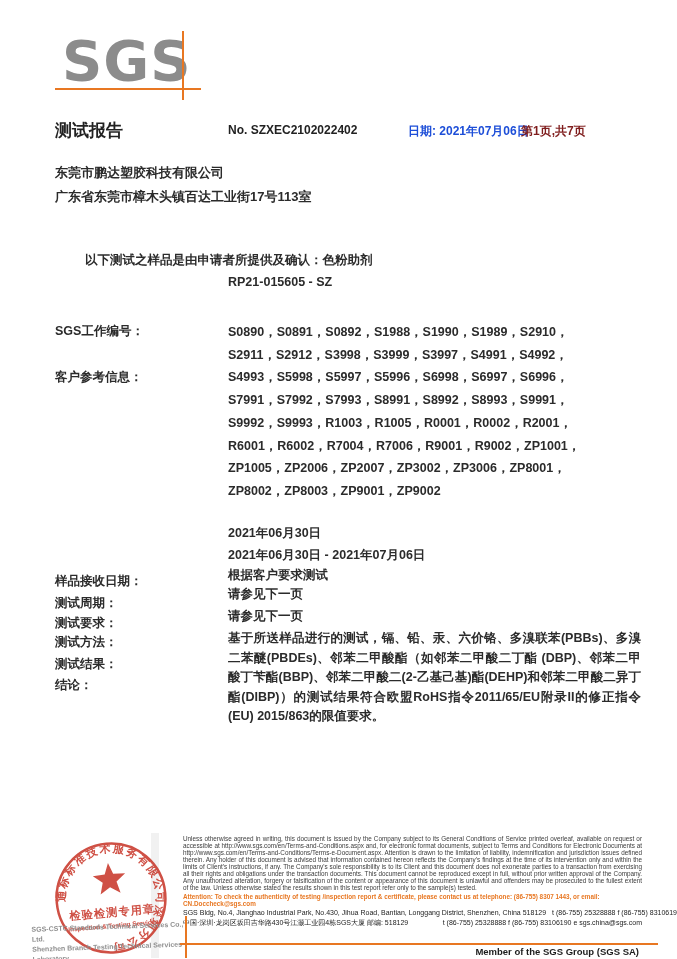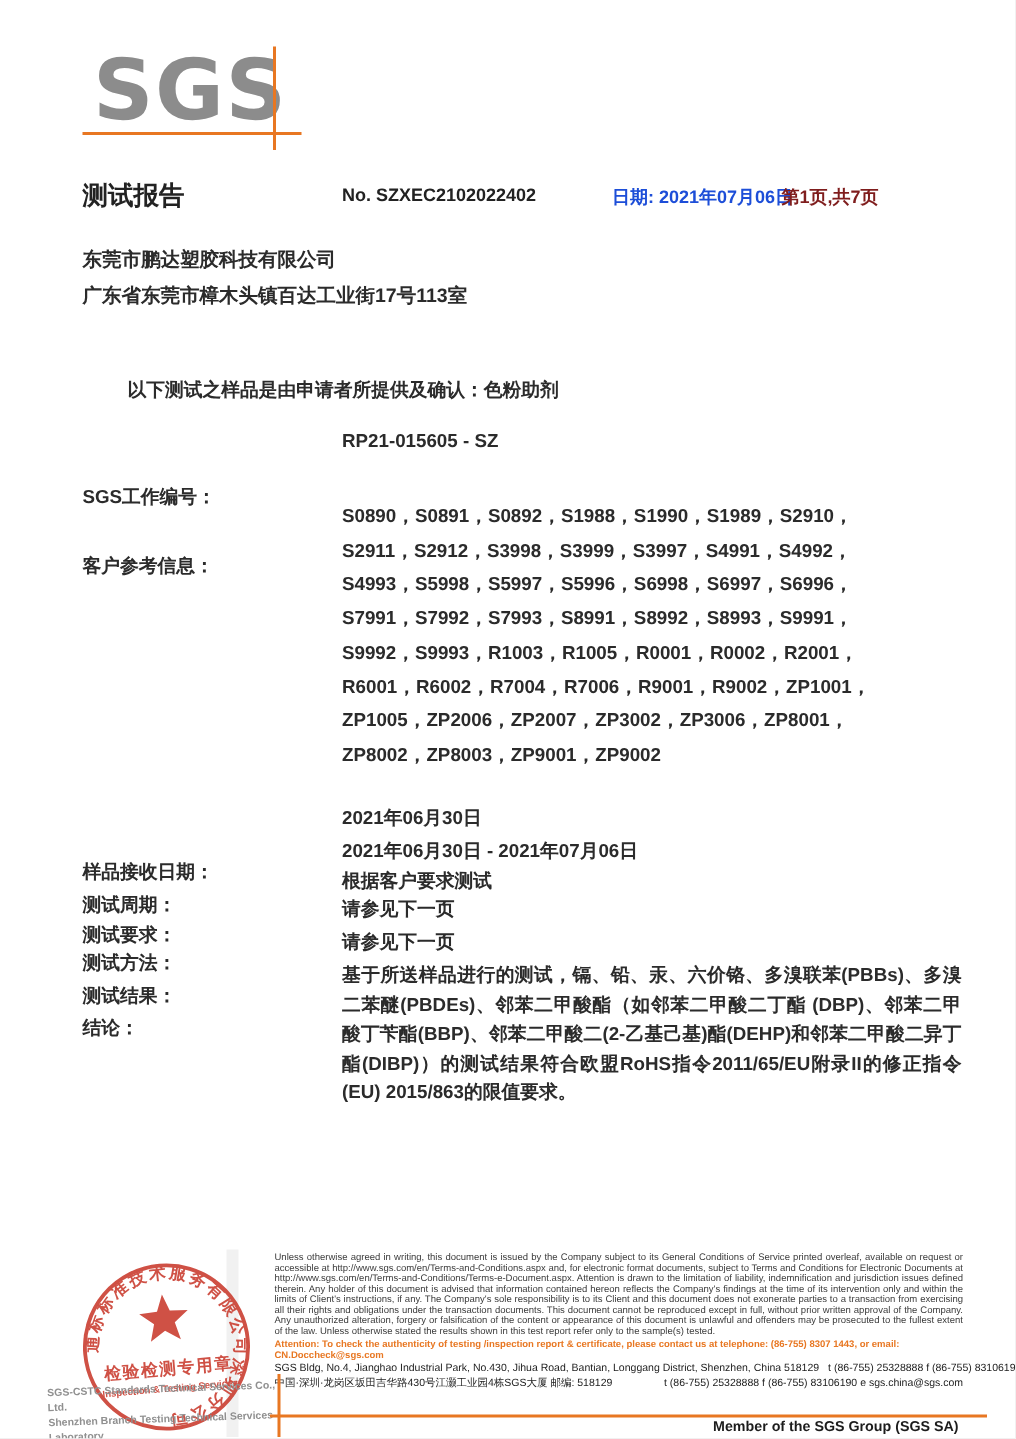--- a/index.html
+++ b/index.html
@@ -20,21 +20,21 @@
   .doc-title{position:absolute;left:55px;top:119px;font-size:17px;font-weight:bold;color:#222;}
   .doc-no{position:absolute;left:228px;top:123px;font-size:12px;font-weight:600;color:#222;text-align:right;}
   .doc-date{position:absolute;left:408px;top:123px;font-size:12px;font-weight:600;color:#1d4ed8;}
   .doc-page{position:absolute;left:521px;top:123px;font-size:12px;font-weight:600;color:#7f1d1d;}
   
   .applicant{position:absolute;left:55px;top:161px;font-size:13px;font-weight:600;line-height:24px;color:#2b2b2b;}
   
   .note{position:absolute;left:55px;top:252px;font-size:12.5px;font-weight:600;color:#2b2b2b;margin-left:30px;}
   .row{position:absolute;left:55px;right:36px;display:flex;font-size:12.5px;font-weight:600;color:#2b2b2b;}
   .row .lbl{width:173px;flex:none;margin-top:48px;}
-  .row .val{flex:1;margin-top:12px;}
+  .row .val{flex:1;}
   .ref-lines div{line-height:22.7px;}
   .val-conclusion{line-height:19.5px;text-align:justify;}
   
   .scan-band{position:absolute;left:151px;top:833px;width:8px;height:125px;background:#f1f1f1;}
   .stamp{position:absolute;left:47px;top:837px;transform:rotate(-5deg);opacity:.88;}
   .branch{
     position:absolute;left:32px;top:922px;width:160px;
     font-size:7px;line-height:10px;font-weight:bold;color:#909090;
     transform:rotate(-2deg);
   }

